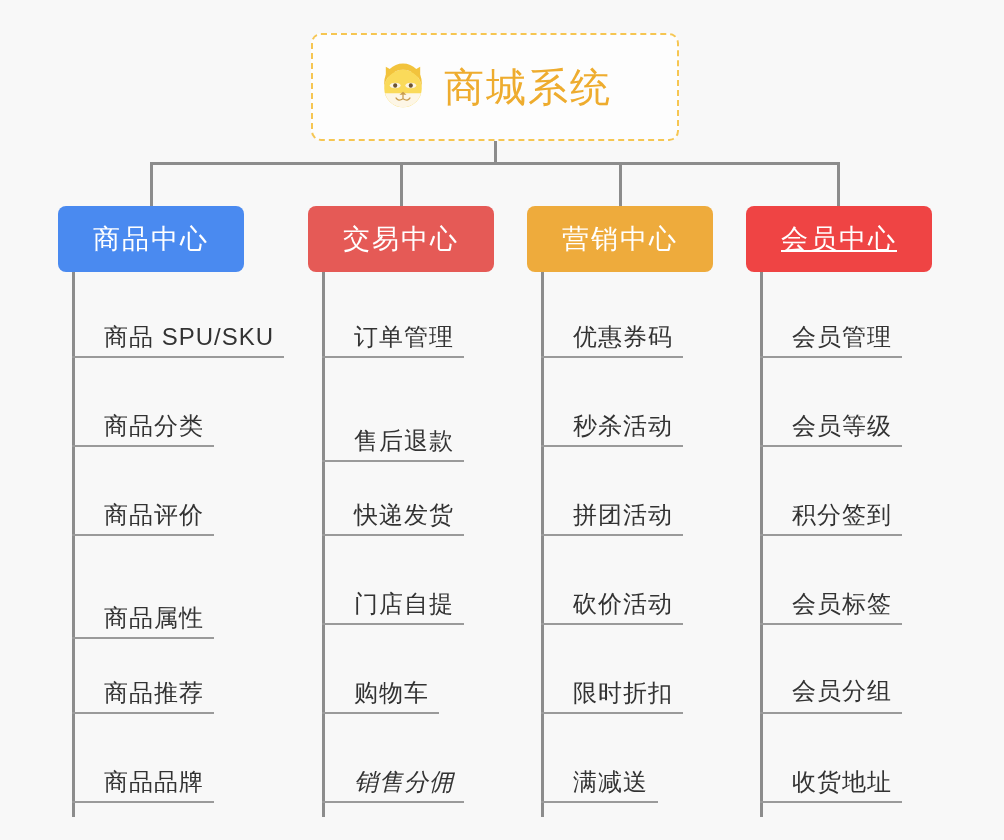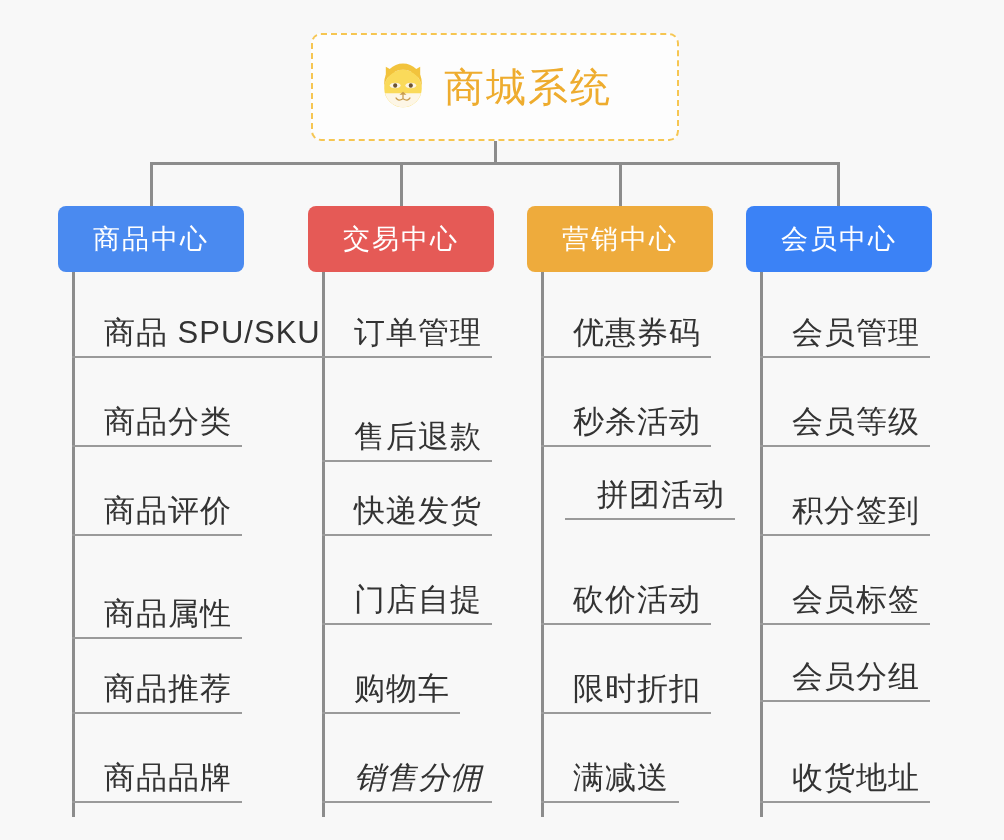--- a/index.html
+++ b/index.html
@@ -99,21 +99,21 @@
     display: flex;
     align-items: flex-end;
   }
   .leaf-inner {
     border-bottom: 2px solid #9a9a9a;
     padding: 0 10px 6px 32px;
     display: inline-block;
     white-space: nowrap;
   }
   .leaf-label {
-    font-size: 31px;
+    font-size: 24px;
     color: #333333;
     letter-spacing: 1px;
     line-height: 1.1;
   }
 </style>
 </head>
 <body style="background: rgb(248, 248, 248);">
 
 <div id="canvas">
 
@@ -152,21 +152,21 @@
 
   <div class="cat-box" style="left: 58px; background-color: rgb(74, 138, 240);">
     <span>商品中心</span>
   </div>
   <div class="cat-box" style="left: 308px; background-color: rgb(229, 90, 86);">
     <span>交易中心</span>
   </div>
   <div class="cat-box" style="left: 527px; background-color: rgb(238, 171, 60);">
     <span>营销中心</span>
   </div>
-  <div class="cat-box" style="left: 746px; background-color: #3b82f6;">
+  <div class="cat-box" style="left: 746px; background-color: #ef4444; text-decoration: underline;">
     <span>会员中心</span>
   </div>
 
   <div class="leaf-col" style="left:72px;">
     <div class="trunk" style="height: 545px; background-color: rgb(140, 140, 140);"></div>
     <div class="leaf-item" style="top:0px;">
       <span class="leaf-inner">
         <span class="leaf-label">商品 SPU/SKU</span>
       </span>
     </div>
@@ -236,21 +236,21 @@
     <div class="leaf-item" style="top:0px;">
       <span class="leaf-inner">
         <span class="leaf-label">优惠券码</span>
       </span>
     </div>
     <div class="leaf-item" style="top:89px;">
       <span class="leaf-inner">
         <span class="leaf-label">秒杀活动</span>
       </span>
     </div>
-    <div class="leaf-item" style="top:162px;padding-left:24px;">
+    <div class="leaf-item" style="top:178px;">
       <span class="leaf-inner">
         <span class="leaf-label">拼团活动</span>
       </span>
     </div>
     <div class="leaf-item" style="top:267px;">
       <span class="leaf-inner">
         <span class="leaf-label">砍价活动</span>
       </span>
     </div>
     <div class="leaf-item" style="top:356px;">
@@ -280,21 +280,21 @@
     <div class="leaf-item" style="top:178px;">
       <span class="leaf-inner">
         <span class="leaf-label">积分签到</span>
       </span>
     </div>
     <div class="leaf-item" style="top:267px;">
       <span class="leaf-inner">
         <span class="leaf-label">会员标签</span>
       </span>
     </div>
-    <div class="leaf-item" style="top:344px;">
+    <div class="leaf-item" style="top:356px;font-family:Liberation Mono, monospace;">
       <span class="leaf-inner">
         <span class="leaf-label">会员分组</span>
       </span>
     </div>
     <div class="leaf-item" style="top:445px;">
       <span class="leaf-inner">
         <span class="leaf-label">收货地址</span>
       </span>
     </div>
   </div>

